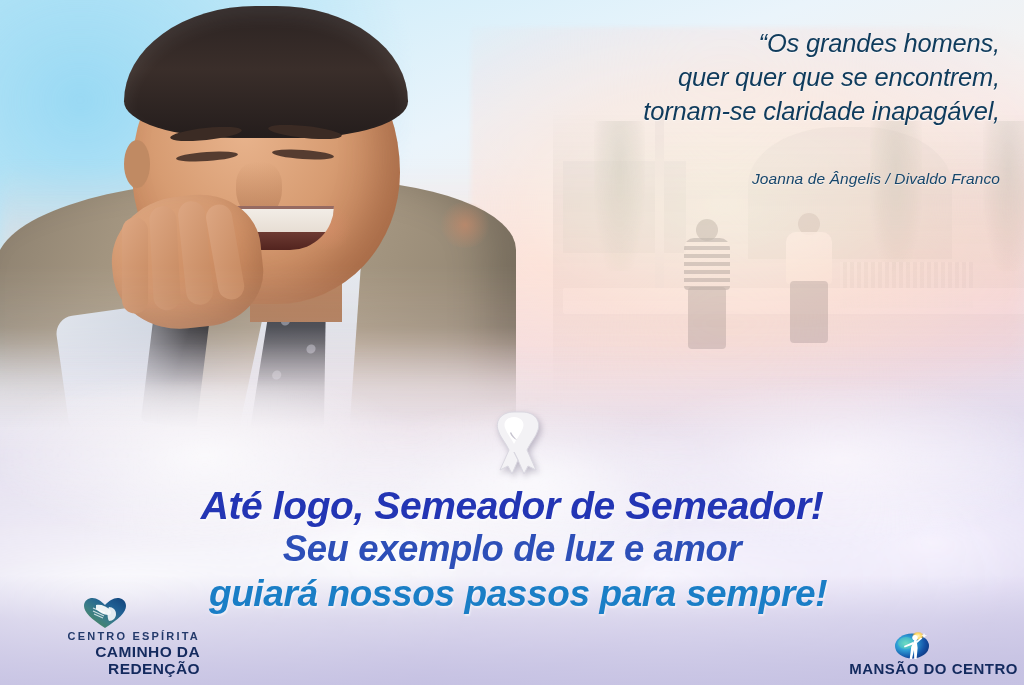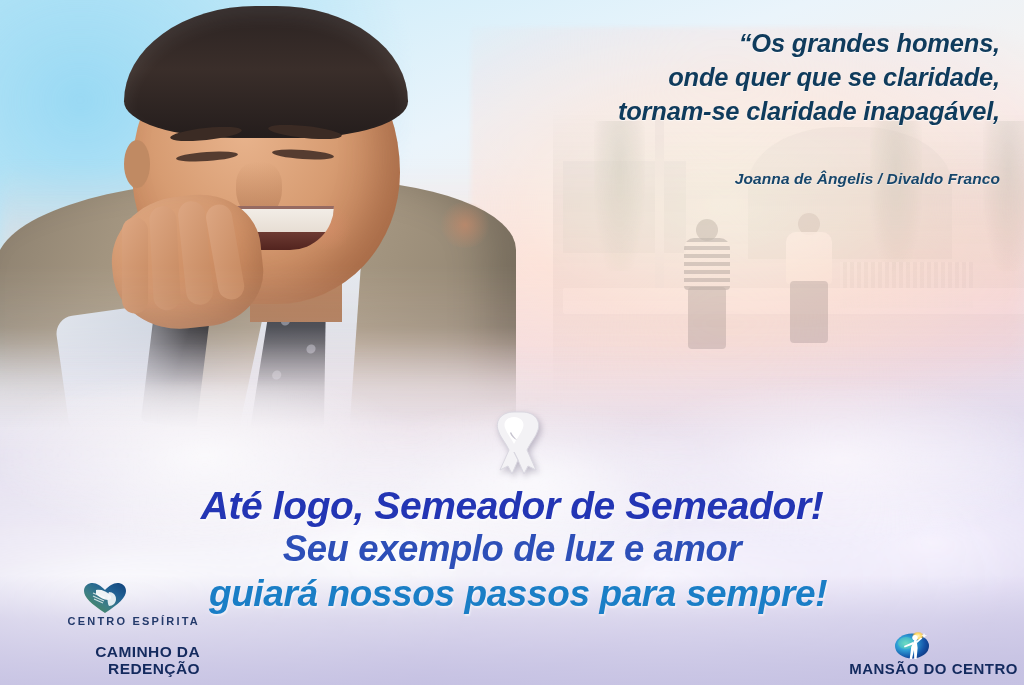--- a/index.html
+++ b/index.html
@@ -176,32 +176,32 @@
       repeating-radial-gradient(circle at 50% 50%, rgba(255,255,255,.22) 0 1px, rgba(0,0,0,0) 1px 4px),
       linear-gradient(110deg,#8c8c92,#55555b 60%,#3a3a40);
   }
 
   
   .quote{
     position:absolute;right:24px;top:26px;width:560px;
     text-align:right;
     color:#0f3b5c;
     font-style:italic;
-    font-weight:bold;
+    font-weight:normal;
     font-size:25.5px;
     line-height:34px;
     letter-spacing:-.2px;
     text-shadow:0 1px 1px rgba(255,255,255,.65);
   }
   .quote .qline{display:block;white-space:nowrap;}
   .quote-author{
     position:absolute;right:24px;top:170px;width:560px;
     text-align:right;
     color:#17466b;
-    font-style:italic;font-weight:bold;
+    font-style:italic;font-weight:normal;
     font-size:15.5px;letter-spacing:.1px;
     text-shadow:0 1px 1px rgba(255,255,255,.6);
   }
 
   
   .ribbon{
     position:absolute;left:487px;top:408px;width:54px;height:70px;
     filter:drop-shadow(2px 3px 3px rgba(90,80,110,.35));
   }
 
@@ -216,21 +216,21 @@
   .hl1{display:block;font-size:39px;color:#2335b4;text-shadow:1px 2px 2px rgba(255,255,255,.55);}
   .hl2{display:block;font-size:36.5px;color:#2d4fb8;margin-top:6px;text-shadow:1px 2px 2px rgba(255,255,255,.55);}
   .hl3{display:block;font-size:37px;color:#1a7ec6;margin-top:7px;text-shadow:1px 2px 2px rgba(255,255,255,.55);padding-left:12px;}
 
   
   .logo{position:absolute;bottom:8px;text-align:right;}
   .logo-left{left:10px;width:190px;}
   .logo-right{right:6px;width:212px;}
   .logo-mark{height:34px;display:flex;align-items:center;justify-content:center;}
   .logo-l1{font-size:11px;font-weight:bold;letter-spacing:2.2px;color:#243a6b;line-height:13px;}
-  .logo-l2{font-size:15.5px;font-weight:bold;letter-spacing:.4px;color:#142a5e;line-height:17px;margin-top:15px;}
+  .logo-l2{font-size:15.5px;font-weight:bold;letter-spacing:.4px;color:#142a5e;line-height:17px;}
   .logo-r1{font-size:15px;font-weight:bold;letter-spacing:.5px;color:#132a5e;line-height:17px;}
 </style>
 </head>
 <body>
 
 <div id="poster">
 
   <div class="bg-sky"></div>
   <div class="bg-blueleft"></div>
   <div class="bg-pinkband"></div>
@@ -290,21 +290,21 @@
       <span class="p-finger" style="left:101px;top:12px;width:26px;height:96px;transform:rotate(-4deg)"></span>
     </div>
   </div>
 
   <div class="cloud-mass"></div>
   <div class="cloud-wisp"></div>
   <div class="bottom-haze"></div>
 
   <div class="quote">
     <span class="qline">“Os grandes homens,</span>
-    <span class="qline">onde quer que se claridade,</span>
+    <span class="qline">quer quer que se encontrem,</span>
     <span class="qline">tornam-se claridade inapagável,</span>
   </div>
   <div class="quote-author">Joanna de Ângelis / Divaldo Franco</div>
 
   <svg class="ribbon" viewBox="0 0 54 70" aria-hidden="true">
     <path d="M27 4 C15 4 8 12 11 22 C13 29 19 35 22 42 L13 62 L21 58 L25 66 L31 52 L27 44 L31 52 L37 66 L41 58 L49 62 L40 42 C43 35 49 29 51 22 C54 12 47 4 35 4 Z" fill="#f3f2f5" stroke="#d9d7e0" stroke-width="1"></path>
     <path d="M27 9 C20 9 16 14 18 20 C20 26 25 31 27 36 C29 31 34 26 36 20 C38 14 34 9 27 9 Z" fill="#ffffff"></path>
     <path d="M24 24 C26 28 28 30 30 32 C27 31 24 28 23 25 Z" fill="#b6b3c2" opacity=".8"></path>
   </svg>
 

